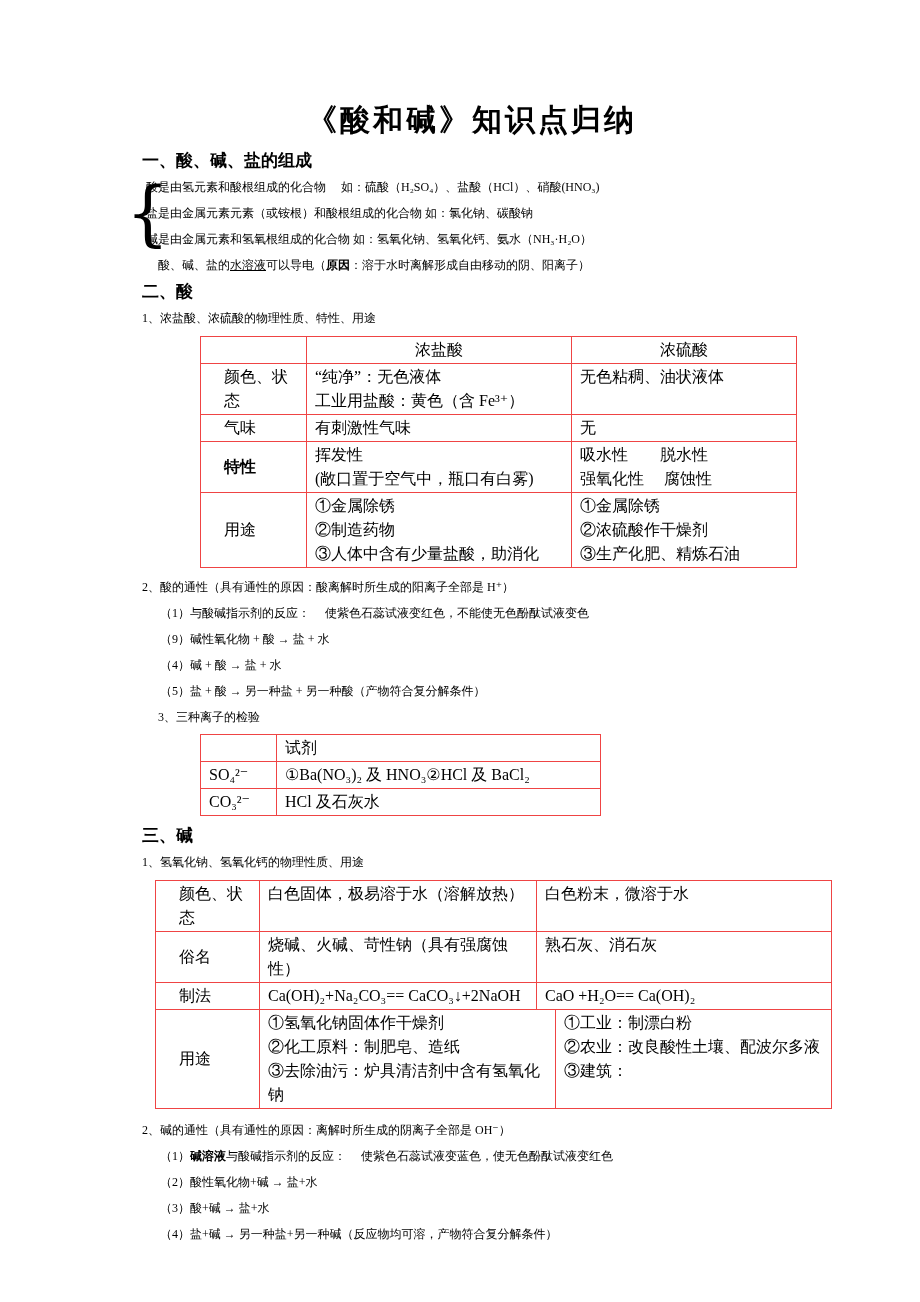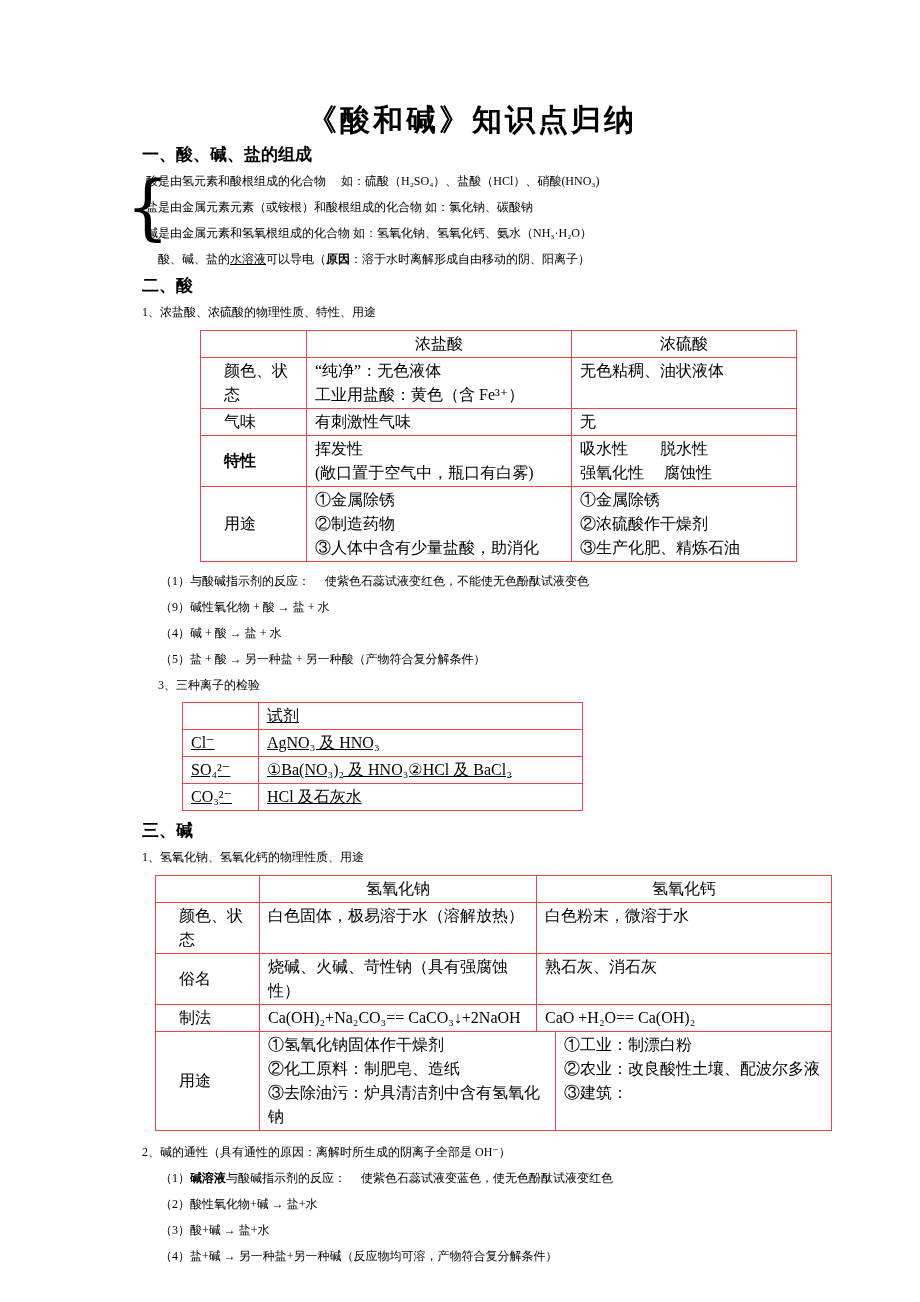--- a/index.html
+++ b/index.html
@@ -1,35 +1,35 @@
 <!DOCTYPE html>
 <html><head>
 <meta charset="utf-8">
 <style>
   html,body{margin:0;padding:0;background:#fff;}
   body{width:920px;color:#000;font-family:"Liberation Serif","DejaVu Serif",serif;}
   .page{width:920px;height:1302px;box-sizing:border-box;padding:100px 70px 40px 142px;overflow:hidden;background:#fff;}
-  .title{width:660px;text-align:center;font-size:30px;font-weight:900;letter-spacing:3px;margin-bottom:0;}
+  .title{width:660px;text-align:center;font-size:30px;font-weight:900;letter-spacing:3px;margin-bottom:6px;}
   .heading{font-size:17px;font-weight:bold;line-height:27px;}
   .line{font-size:12px;line-height:26px;}
   .small-indent{margin-left:16px;}
   .prop-indent{margin-left:18px;}
   .brace-block{display:flex;align-items:center;}
   .brace{display:inline-block;width:16px;margin-left:-16px;font-size:68px;line-height:1;font-family:"DejaVu Serif",serif;font-weight:400;transform:scaleY(1.05);}
   .brace-lines{padding-left:4px;}
   .underline{text-decoration:underline;}
   .bold{font-weight:bold;}
   table.tbl{border-collapse:collapse;font-size:16px;table-layout:fixed;}
   table.tbl td{border:1px solid #ef4444;padding:1px 8px;line-height:24px;vertical-align:top;word-wrap:break-word;}
   table.tbl td.lbl{vertical-align:middle;padding-left:23px;}
   table.tbl td.c{text-align:center;}
   .ml{white-space:pre-line;margin-left:47px;}
   .t1{margin:5px 0 6px 58px;width:596px;}
   .t1 col.c1{width:106px;} .t1 col.c2{width:265px;} .t1 col.c3{width:225px;}
-  .t2{margin:4px 0 6px 40px;width:400px;text-decoration:underline;}
+  .t2{margin:4px 0 6px 58px;width:400px;}
   .t2 col.c1{width:76px;} .t2 col.c2{width:324px;}
   .t3{margin:5px 0 0 13px;width:676px;}
   .t3 col.c1{width:104px;} .t3 col.c2{width:277px;} .t3 col.c3{width:295px;}
   .t3b{margin:-1px 0 8px 13px;width:676px;}
   .t3b col.c1{width:104px;} .t3b col.c2{width:296px;} .t3b col.c3{width:276px;}
 </style>
 </head>
 <body>
 
 <div class="page">
@@ -87,40 +87,37 @@
         <td class="ml">①金属除锈
 ②制造药物
 ③人体中含有少量盐酸，助消化</td>
         <td class="ml">①金属除锈
 ②浓硫酸作干燥剂
 ③生产化肥、精炼石油</td>
       </tr>
     </tbody>
   </table>
 
+  <div class="line">2、酸的通性（具有通性的原因：酸离解时所生成的阳离子全部是 H⁺）</div>
   <div class="line prop-indent">（1）与酸碱指示剂的反应：　  使紫色石蕊试液变红色，不能使无色酚酞试液变色</div>
   <div class="line prop-indent">（9）碱性氧化物 + 酸 → 盐 + 水</div>
   <div class="line prop-indent">（4）碱 + 酸 → 盐 + 水</div>
   <div class="line prop-indent">（5）盐 + 酸 → 另一种盐 + 另一种酸（产物符合复分解条件）</div>
 
   <div class="line small-indent">3、三种离子的检验</div>
 
   <table class="tbl t2">
     <colgroup>
         <col class="c1">
         <col class="c2">
       </colgroup>
     <tbody>
       <tr>
         <td></td>
         <td>试剂</td>
-      </tr>
-      <tr>
-        <td>Cl⁻</td>
-        <td>AgNO₃ 及 HNO₃</td>
       </tr>
       <tr>
         <td>SO₄²⁻</td>
         <td>①Ba(NO₃)₂ 及 HNO₃②HCl 及 BaCl₂</td>
       </tr>
       <tr>
         <td>CO₃²⁻</td>
         <td>HCl 及石灰水</td>
       </tr>
     </tbody>
@@ -129,25 +126,20 @@
   <div class="heading">三、碱</div>
   <div class="line">1、氢氧化钠、氢氧化钙的物理性质、用途</div>
 
   <table class="tbl t3">
     <colgroup>
         <col class="c1">
         <col class="c2">
         <col class="c3">
       </colgroup>
     <tbody>
-      <tr>
-        <td class="c"></td>
-        <td class="c">氢氧化钠</td>
-        <td class="c">氢氧化钙</td>
-      </tr>
       <tr>
         <td class="lbl">颜色、状态</td>
         <td class="ml">白色固体，极易溶于水（溶解放热）</td>
         <td class="ml">白色粉末，微溶于水</td>
       </tr>
       <tr>
         <td class="lbl">俗名</td>
         <td class="ml">烧碱、火碱、苛性钠（具有强腐蚀性）</td>
         <td class="ml">熟石灰、消石灰</td>
       </tr>

